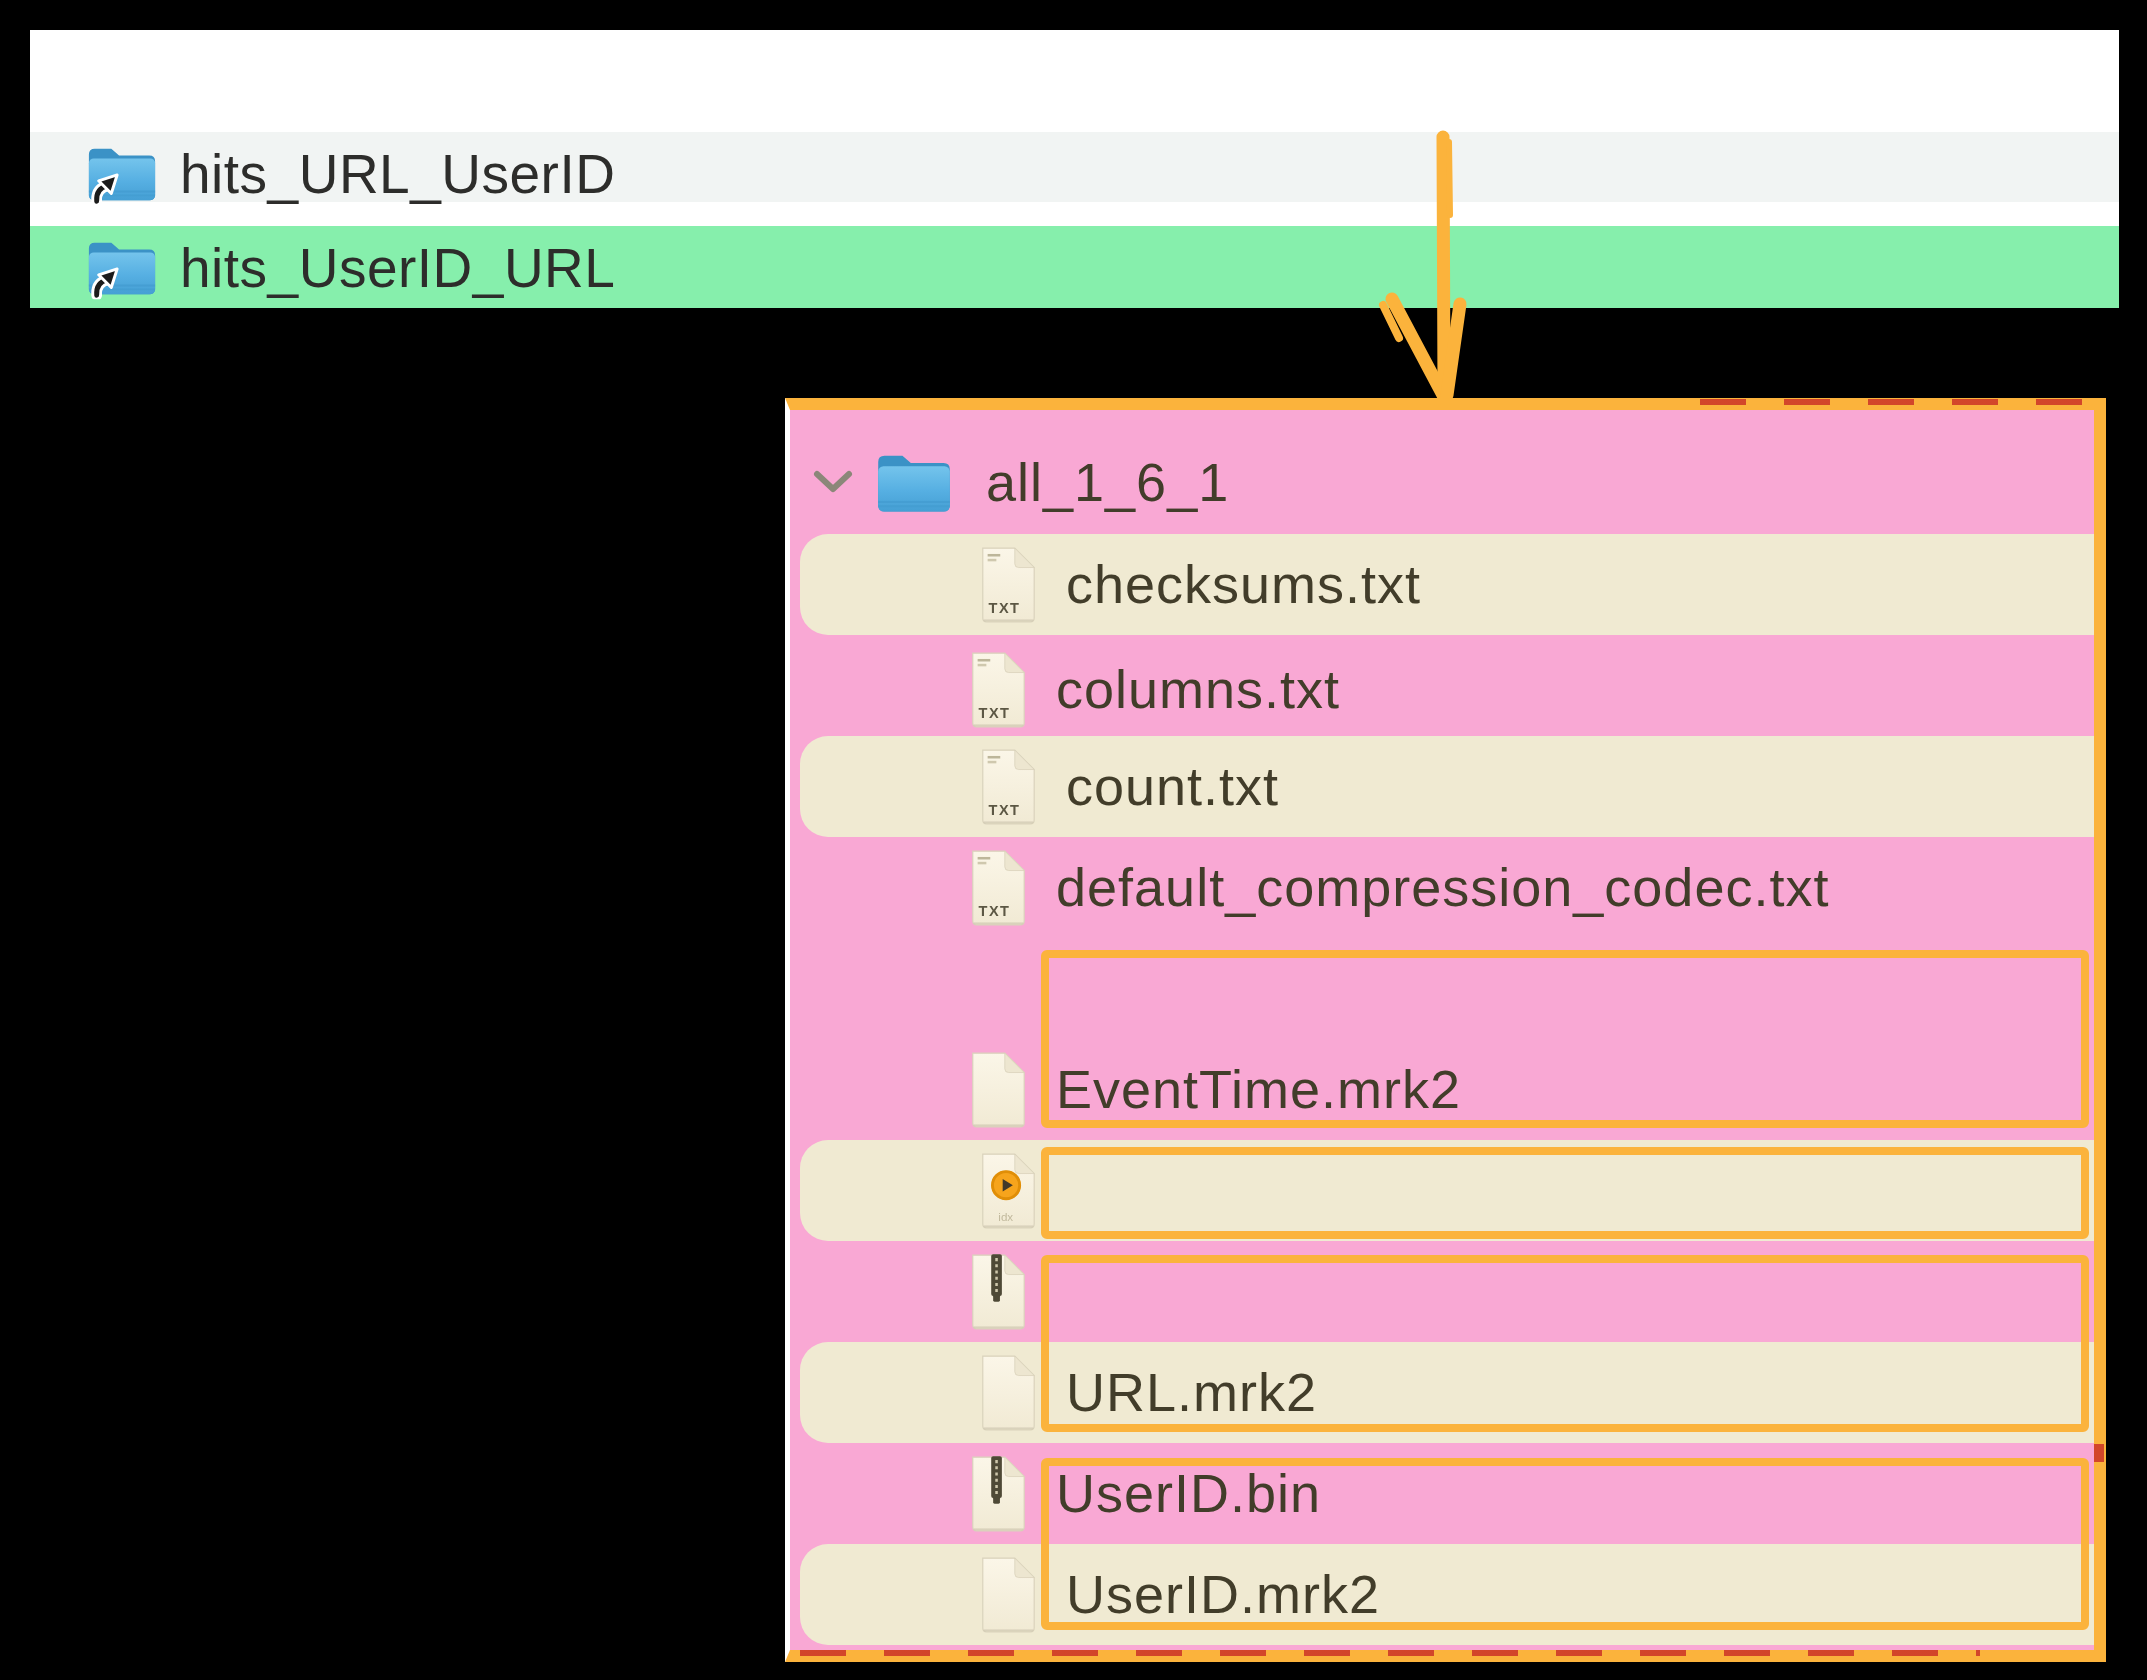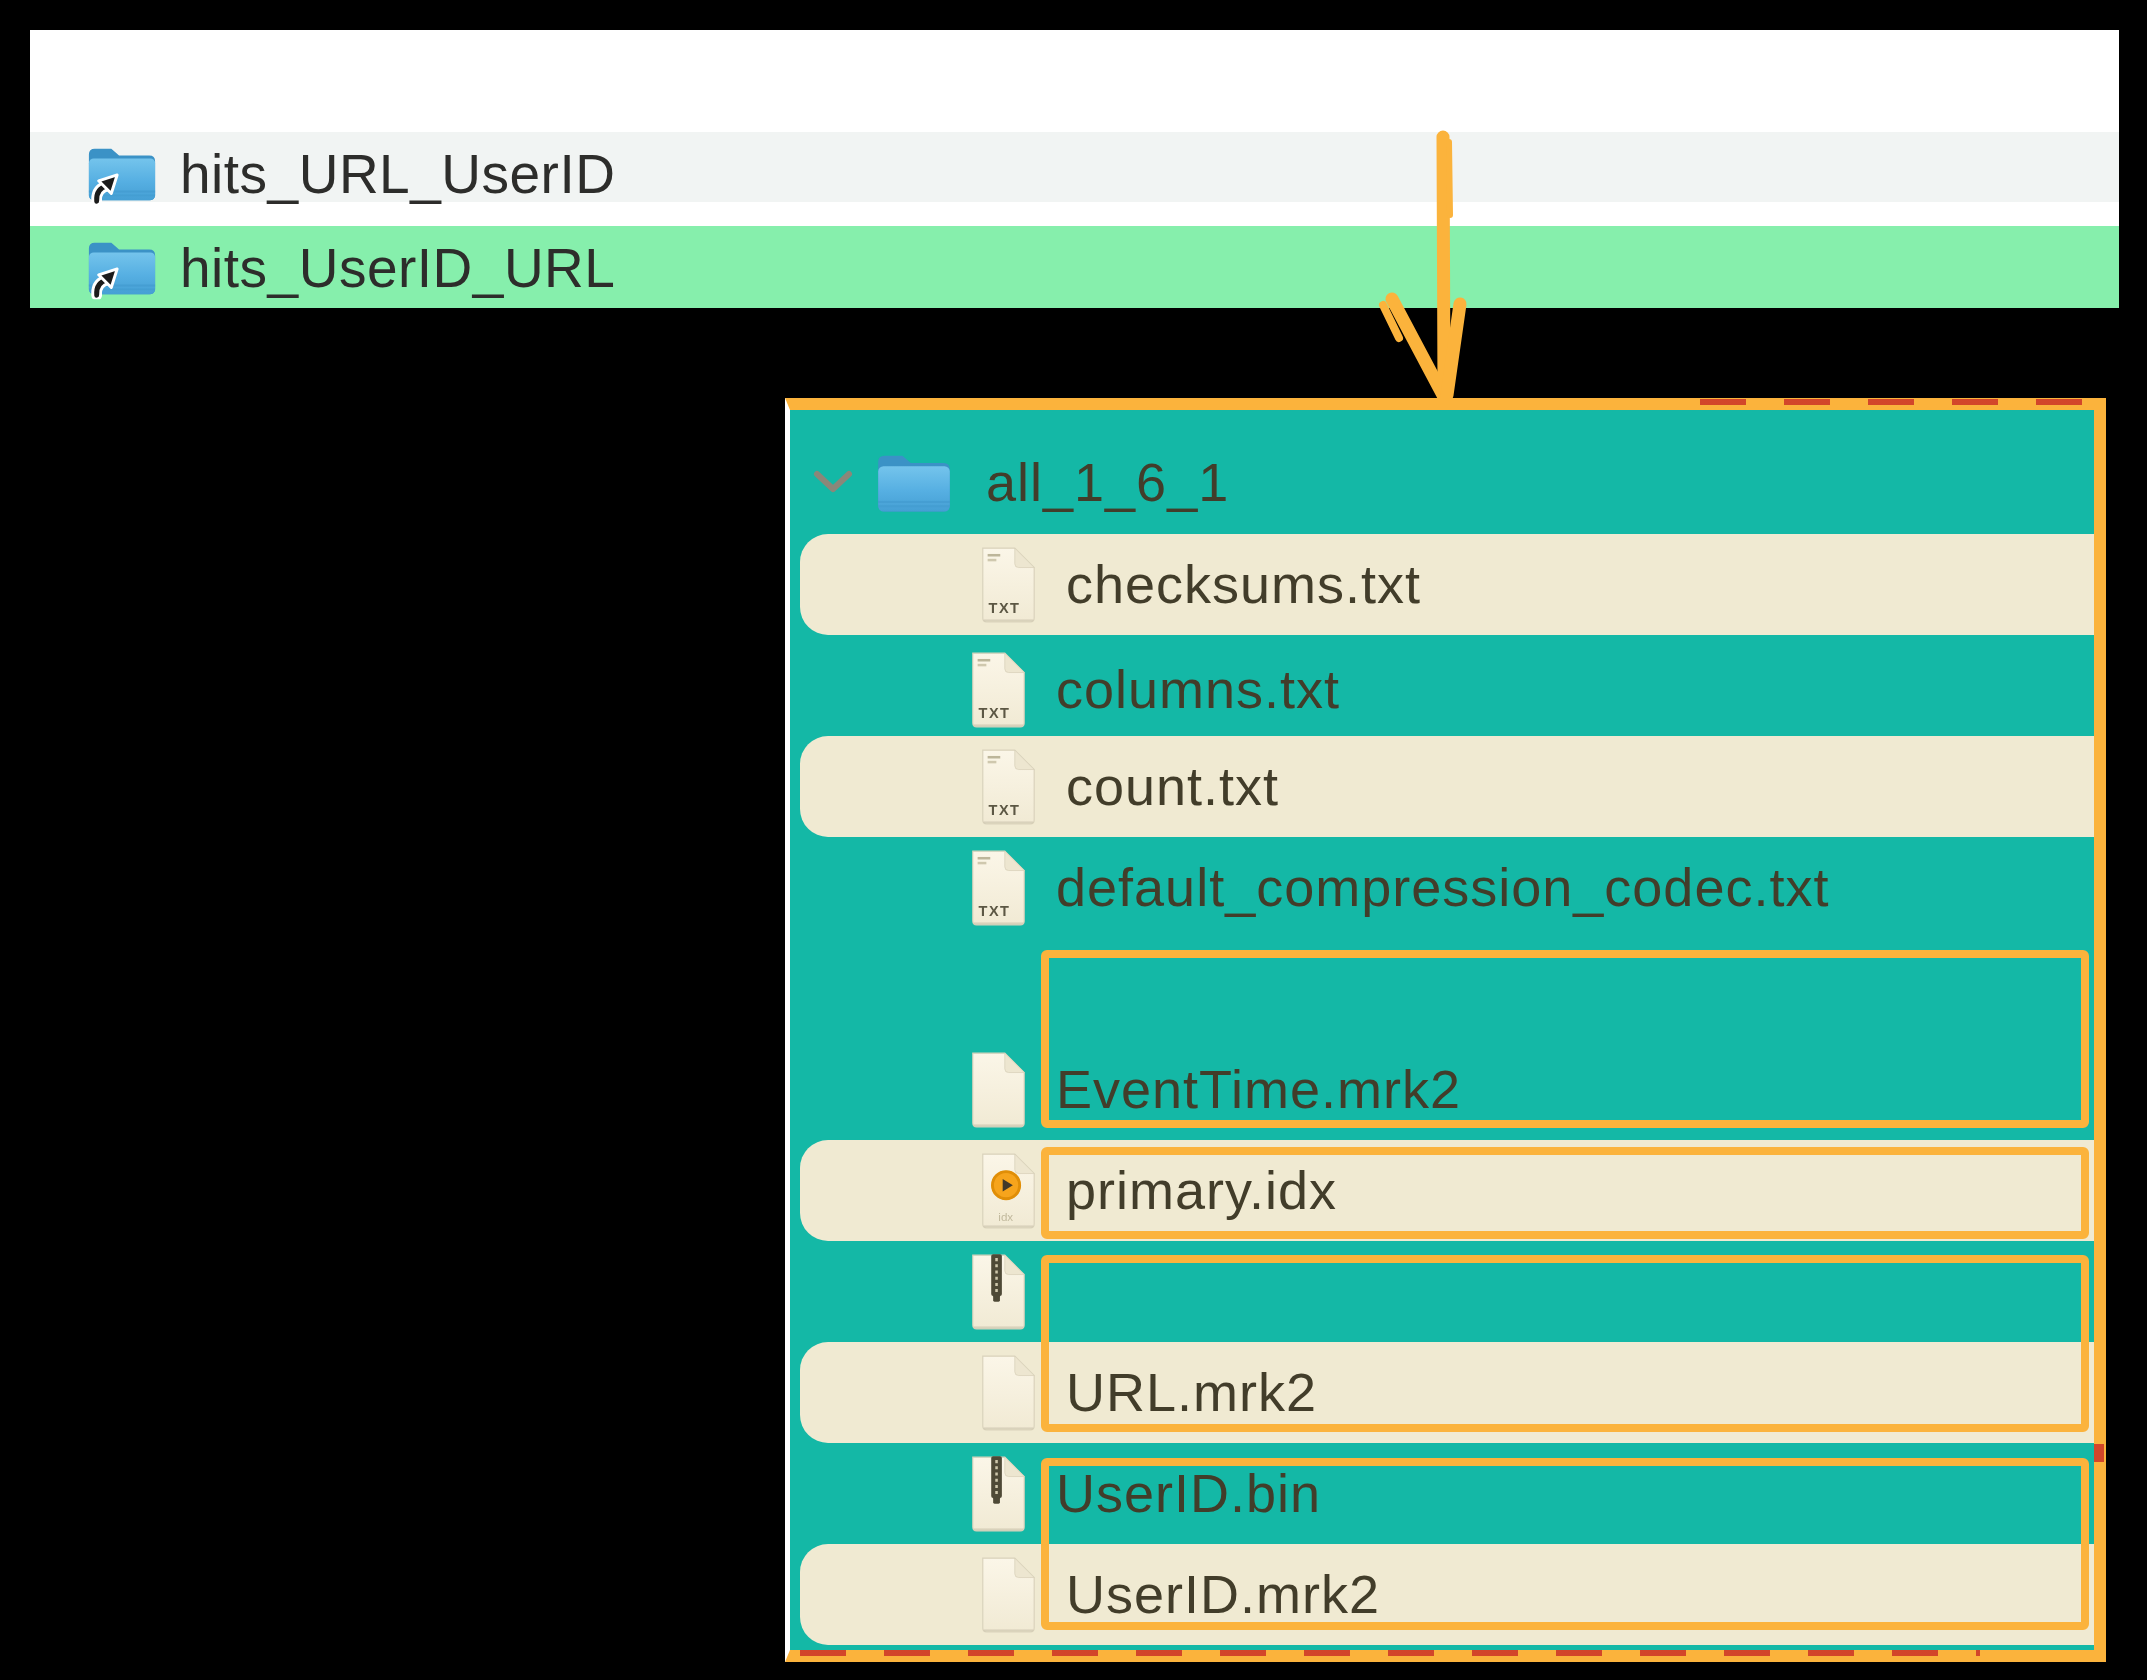--- a/index.html
+++ b/index.html
@@ -23,21 +23,21 @@
     font-size:55px;line-height:84px;letter-spacing:.5px;color:#2D2D2B;
   }
   .frow.r1 .flabel{color:#46412E;}
   
   .arrow-svg{position:absolute;left:0;top:0;width:2147px;height:1680px;pointer-events:none;}
   
   .tree-panel{
     position:absolute;left:785px;top:398px;width:1321px;height:1264px;box-sizing:border-box;
     border-top:12px solid #FBB33C;border-right:12px solid #FBB33C;border-bottom:12px solid #FBB33C;
     border-left:5px solid #ffffff;
-    background:#14b8a6;
+    background:#f9a8d4;
   }
   .tree-body{position:relative;width:100%;height:100%;}
   .trow{position:absolute;left:0;right:0;height:101px;}
   .trow.striped{left:10px;right:0;background:#F0EAD2;border-radius:28px 0 0 28px;}
   .trow .ticon{position:absolute;left:176px;top:9px;width:64px;height:84px;}
   .trow .tlabel{
     position:absolute;left:266px;top:0;bottom:0;white-space:nowrap;
     font-size:54px;line-height:101px;letter-spacing:1px;color:#423D2A;
   }
   .trow.folder-row .chevron-box{position:absolute;left:22px;top:36px;width:42px;height:28px;}
@@ -224,21 +224,20 @@
           </span>
         <span class="tlabel">EventTime.mrk2</span>
       </div>
 
       <div class="trow striped" style="top:730px">
         <span class="ticon">
           <svg class="fit" viewBox="0 0 66 84">
               <use href="#sym-idx-file"></use>
             </svg>
           </span>
-        <span class="tlabel">primary.idx</span>
       </div>
 
       <div class="trow" style="top:831px">
         <span class="ticon">
           <svg class="fit" viewBox="0 0 66 84">
               <use href="#sym-bin-file"></use>
             </svg>
           </span>
       </div>
 

